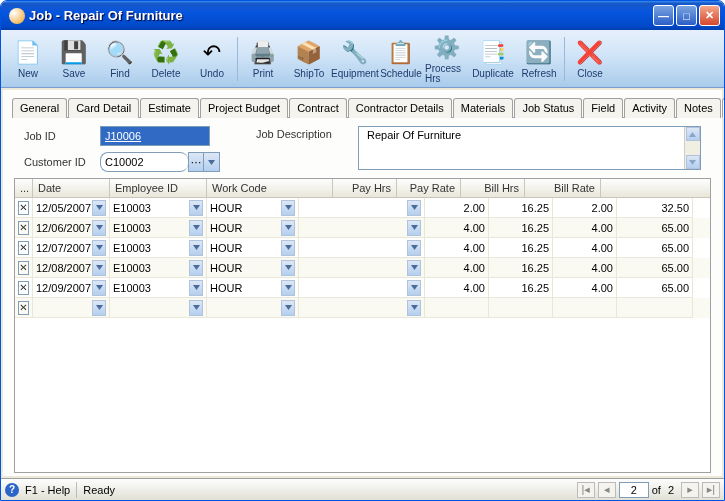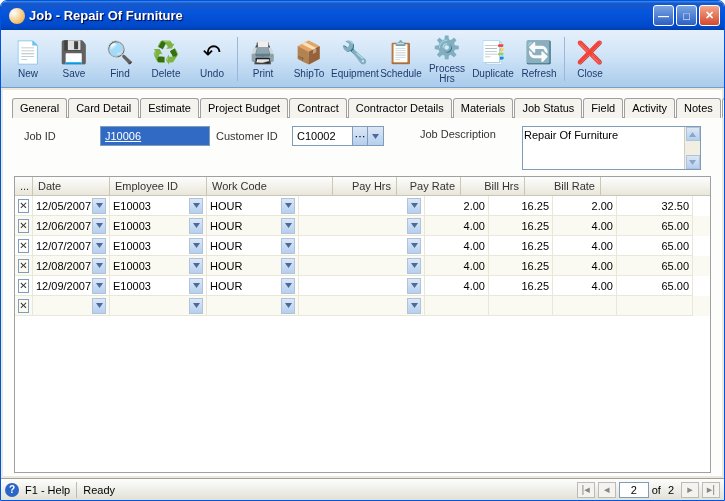--- a/index.html
+++ b/index.html
@@ -8,37 +8,37 @@
   .titlebar { height: 29px; background: linear-gradient(to bottom, #3B8EEF 0%, #1858C7 8%, #0655DF 40%, #0048C8 88%, #003FAD 100%); display: flex; align-items: center; padding: 0 4px; color: #fff; }
   .titlebar .app-icon { width: 16px; height: 16px; margin: 0 4px; background: radial-gradient(circle at 30% 30%, #fff, #f0a020); border-radius: 50%; }
   .titlebar .title { font-weight: bold; font-size: 13px; flex: 1; text-shadow: 1px 1px 1px #003; }
   .win-btns { display: flex; gap: 2px; }
   .win-btn { width: 21px; height: 21px; border-radius: 3px; border: 1px solid #fff; display: flex; align-items: center; justify-content: center; color: #fff; font-weight: bold; font-size: 11px; }
   .win-min, .win-max { background: linear-gradient(to bottom, #7BA4E0, #2B5FC7); }
   .win-close { background: linear-gradient(to bottom, #F4A689, #D4482F); }
   .toolbar { height: 58px; background: linear-gradient(to bottom, #E6F0FB 0%, #D0E4F7 45%, #A9CBEB 100%); border-bottom: 1px solid #7A9DD0; display: flex; align-items: center; padding: 2px 4px; gap: 0; }
   .tool-btn { width: 46px; height: 52px; display: flex; flex-direction: column; align-items: center; justify-content: center; gap: 2px; border: 1px solid transparent; border-radius: 3px; }
   .tool-btn .ico { width: 28px; height: 28px; display: flex; align-items: center; justify-content: center; }
-  .tool-btn .lbl { font-size: 10px; color: #1F3B6E; text-align: center; line-height: 1; }
+  .tool-btn .lbl { font-size: 10px; color: #1F3B6E; line-height: 1; }
   .tool-sep { width: 1px; height: 44px; background: #9BB8DB; margin: 0 2px; }
   .content { flex: 1; background: #FDFDFB; border: 1px solid #fff; margin: 2px; padding: 6px 8px 2px 8px; display: flex; flex-direction: column; }
   .tabs { display: flex; border-bottom: 1px solid #A0A0A0; margin-bottom: 8px; }
   .tab { padding: 3px 7px; border: 1px solid #A0A0A0; border-bottom: none; background: #F4F3EE; margin-right: 1px; border-radius: 3px 3px 0 0; position: relative; top: 1px; white-space: nowrap; }
   .tab.active { background: #fff; border-bottom: 1px solid #fff; font-weight: normal; }
   .form-row { display: flex; align-items: flex-start; gap: 8px; margin-bottom: 6px; padding: 0 12px; }
-  .form-col { display: flex; flex-direction: row; gap: 6px; }
+  .form-col { display: flex; flex-direction: column; gap: 6px; }
   .field-pair { display: flex; align-items: center; gap: 6px; }
   .form-row label { width: 70px; color: #333; }
   .text-input { height: 20px; border: 1px solid #7F9DB9; padding: 2px 4px; background: #fff; }
   .text-input.sel { background: #316AC5; color: #fff; }
   .combo { display: flex; }
   .combo .text-input { border-right: none; }
   .combo-btn { width: 16px; height: 20px; border: 1px solid #7F9DB9; background: linear-gradient(#DDE7F5,#B5CFEF); display: flex; align-items: center; justify-content: center; }
   .combo-btn + .combo-btn { border-left: none; }
-  .desc-area { flex: 1; height: 44px; border: 1px solid #7F9DB9; background: #fff; padding: 2px 1px; margin-left: 4px; position: relative; }
+  .desc-area { flex: 1; height: 44px; border: 1px solid #7F9DB9; background: #fff; padding: 2px 8px; margin-left: 4px; position: relative; }
   .desc-scroll { position: absolute; right: 0; top: 0; bottom: 0; width: 16px; border-left: 1px solid #ccc; background:#F1EFE2; display: flex; flex-direction: column; justify-content: space-between; align-items:center; }
   .desc-scroll .sb { width:14px; height:14px; background:linear-gradient(#DDE7F5,#B5CFEF); border:1px solid #AFC3DD; display:flex; align-items:center; justify-content:center; }
   .grid-wrap { flex: 1; border: 1px solid #A0A0A0; background: #fff; overflow: hidden; display: flex; flex-direction: column; margin: 0 2px; }
   .grid-head { display: flex; background: linear-gradient(#fdfdfd,#E9E7DA); border-bottom: 1px solid #CBC7B8; }
   .gh { border-right: 1px solid #CBC7B8; padding: 3px 5px; color: #333; }
   .grid-body { overflow: auto; }
   .grow { display: flex; height: 20px; align-items: center; }
   .grow.alt { background: #FBFAF2; }
   .gc { border-right: 1px solid #E9E7DA; border-bottom: 1px solid #E9E7DA; height: 20px; display: flex; align-items: center; padding: 0 3px; }
   .gc.right { justify-content: flex-end; }
@@ -154,21 +154,21 @@
 
     <div class="form-row">
       <div class="form-col">
         <div class="field-pair">
           <label>Job ID</label>
           <input class="text-input sel" style="width: 110px; text-decoration: underline;" value="J10006">
         </div>
         <div class="field-pair">
           <label>Customer ID</label>
           <div class="combo">
-            <input class="text-input" style="width: 60px;" value="C10002">
+            <input class="text-input" style="width: 88px; border-radius: 8px;" value="C10002">
             <div class="combo-btn">⋯</div>
             <div class="combo-btn">
                 <svg viewBox="0 0 7 5">
                   <path d="M0 0 L7 0 L3.5 5 Z" fill="#4A6B9B"></path>
                 </svg>
               </div>
           </div>
         </div>
       </div>
       <label style="width:90px; margin-left:28px; padding-top:2px;">Job Description</label>

